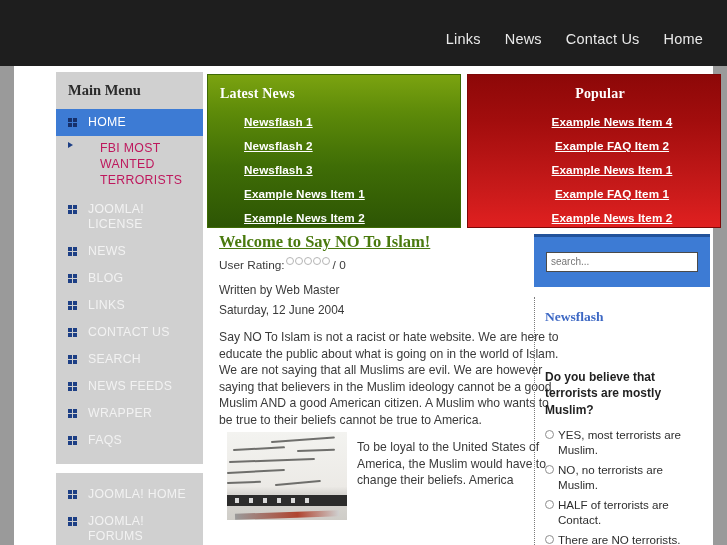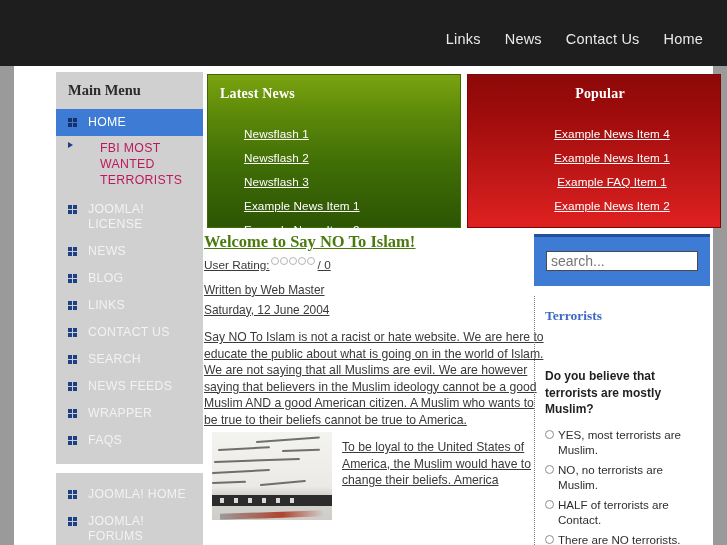--- a/index.html
+++ b/index.html
@@ -130,47 +130,46 @@
   .panel.news {
     background: linear-gradient(to bottom, #7ba310 0%, #5d8a09 25%, #3f6d06 60%, #2d5504 100%);
     border: 1px solid #3e6a05;
   }
   .panel.popular {
     background: linear-gradient(to bottom, #8d0808 0%, #a20d0d 30%, #c81a1a 75%, #e02020 100%);
     border: 1px solid #7e0606;
     text-align: center;
   }
   .panel h3 {
-    margin: 0 0 22px 0;
+    margin: 0 0 10px 0;
     font-family: "Liberation Serif", serif;
     font-size: 14px;
     font-weight: bold;
     color: #ffffff;
     letter-spacing: .2px;
   }
   .panel ul { margin: 0; padding: 0; list-style: none; }
-  .panel li { margin: 0 0 6px 0; }
+  .panel li { margin: 0 0 6px 0; font-weight: bold; }
   .panel li a {
     color: #ffffff;
     font-size: 11.7px;
     text-decoration: underline;
     padding-left: 24px;
     display: inline-block;
     letter-spacing: .1px;
   }
 
   
   #article {
     position: absolute;
-    left: 1px; top: 162px;
+    left: 16px; top: 162px;
     width: 340px;
     color: #3a3a3a;
     font-size: 12.2px;
     line-height: 16.5px;
-    text-decoration: underline;
   }
   #article h2 {
     margin: 0 0 6px 0;
     font-family: "Liberation Serif", serif;
     font-size: 16.5px;
     font-weight: bold;
     color: #4a7a0e;
     text-decoration: underline;
     letter-spacing: 0;
   }
@@ -236,21 +235,21 @@
   #searchbox {
     background: #3d7bd4;
     border-top: 3px solid #22529a;
     padding: 14px 12px 15px 12px;
   }
   #searchbox input {
     width: 100%;
     height: 20px;
     border: 1px solid #4a4a4a;
     font-family: "Liberation Sans", sans-serif;
-    font-size: 14px;
+    font-size: 10px;
     color: #555555;
     padding: 0 4px;
     background: #ffffff;
     outline: none;
   }
   #poll {
     border-left: 1px dotted #7a7a7a;
     padding: 12px 6px 10px 10px;
     margin-top: 10px;
   }
@@ -479,20 +478,21 @@
             <li><a href="#">Newsflash 3</a></li>
             <li><a href="#">Example News Item 1</a></li>
             <li><a href="#">Example News Item 2</a></li>
           </ul>
         </section>
 
         <section class="panel popular">
           <h3>Popular</h3>
           <ul>
             <li><a href="#">Example News Item 4</a></li>
+            <li><a href="#">Example FAQ Item 2</a></li>
             <li><a href="#">Example News Item 1</a></li>
             <li><a href="#">Example FAQ Item 1</a></li>
             <li><a href="#">Example News Item 2</a></li>
           </ul>
         </section>
       </div>
 
       <article id="article">
         <h2>Welcome to Say NO To Islam!</h2>
 
@@ -535,21 +535,21 @@
         <p class="body">To be loyal to the United States of America, the Muslim would have to change their beliefs. America</p>
       </article>
 
       <aside id="rightcol">
 
         <div id="searchbox">
           <input type="text" placeholder="search..." style="">
         </div>
 
         <div id="poll">
-          <h3>Terrorists</h3>
+          <h3>Newsflash</h3>
           <div class="question">Do you believe that terrorists are mostly Muslim?</div>
 
           <label class="poll-opt">
             <span class="radio"></span>
             <span>YES, most terrorists are Muslim.</span>
           </label>
           <label class="poll-opt">
             <span class="radio"></span>
             <span>NO, no terrorists are Muslim.</span>
           </label>

